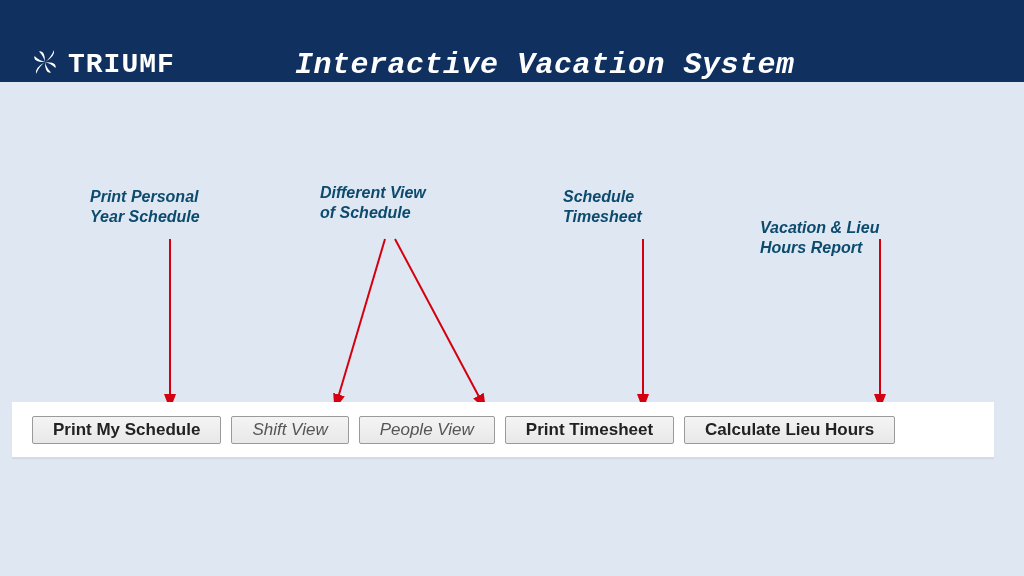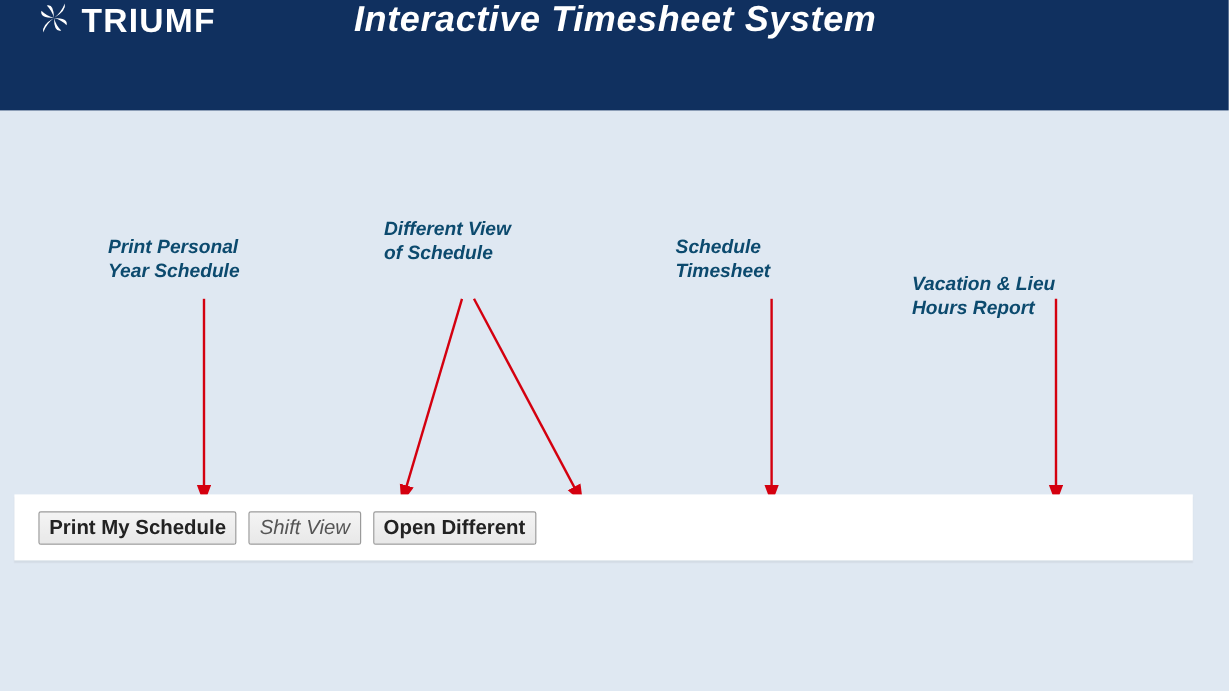--- a/index.html
+++ b/index.html
@@ -6,25 +6,26 @@
     margin: 0;
     padding: 0;
     width: 1024px;
     height: 576px;
     overflow: hidden;
     font-family: Arial, Helvetica, sans-serif;
     background: #dfe8f2;
   }
   .header {
     width: 100%;
-    height: 92px;
+    height: 82px;
     background: #10305f;
     display: flex;
-    align-items: flex-start;
+    align-items: flex-end;
     position: relative;
+    font-family: Liberation Mono, monospace;
   }
   .logo {
     display: flex;
     align-items: center;
     gap: 8px;
     margin-left: 30px;
     color: #fff;
   }
   .logo-text {
     font-size: 28px;
@@ -67,21 +68,21 @@
     height: 55px;
     background: #ffffff;
     display: flex;
     align-items: center;
     gap: 10px;
     padding-left: 20px;
     box-shadow: 0 2px 1px rgba(0,0,0,0.05);
   }
   .ui-btn {
     height: 28px;
-    padding: 0 8px;
+    padding: 0 20px;
     font-family: Arial, Helvetica, sans-serif;
     font-size: 17px;
     color: #222;
     background: linear-gradient(#f4f4f4, #e8e8e8);
     border: 1px solid #9a9a9a;
     border-radius: 2px;
     cursor: pointer;
     white-space: nowrap;
     line-height: 24px;
     text-align: center;
@@ -111,28 +112,28 @@
           <path d="M50 50 Q85 30 80 10 Q70 35 50 50 Z"></path>
           <path d="M50 50 Q90 50 85 70 Q70 55 50 50 Z"></path>
           <path d="M50 50 Q50 90 70 85 Q55 70 50 50 Z"></path>
           <path d="M50 50 Q15 70 20 90 Q30 65 50 50 Z"></path>
           <path d="M50 50 Q10 50 15 30 Q30 45 50 50 Z"></path>
         </g>
       </svg>
     </span>
     <span class="logo-text">TRIUMF</span>
   </div>
-  <div class="page-title">Interactive Timesheet System</div>
+  <div class="page-title">Interactive Vacation System</div>
 </div>
 
 <div class="canvas">
 
   <div class="annot" style="left:90px;  top:105px;">Print Personal
 Year Schedule</div>
-  <div class="annot" style="left:320px; top:90px;">Different View
+  <div class="annot" style="left:320px; top:101px;">Different View
 of Schedule</div>
   <div class="annot" style="left:563px; top:105px;">Schedule
 Timesheet</div>
   <div class="annot" style="left:760px; top:105px;margin-top:31px;">Vacation &amp; Lieu
 Hours Report</div>
 
   <svg class="arrows">
     <defs>
       <marker id="ah" markerWidth="10" markerHeight="10" refX="7" refY="3" orient="auto">
         <path d="M0,0 L8,3 L0,6 Z" fill="#d4000f"></path>
@@ -146,16 +147,18 @@
     <line x1="395" y1="157" x2="485" y2="326" stroke="#d4000f" stroke-width="2" marker-end="url(#ah)"></line>
 
     <line x1="643" y1="157" x2="643" y2="326" stroke="#d4000f" stroke-width="2" marker-end="url(#ah)"></line>
 
     <line x1="880" y1="157" x2="880" y2="326" stroke="#d4000f" stroke-width="2" marker-end="url(#ah)"></line>
   </svg>
 
   <div class="button-bar">
     <button class="ui-btn bold">Print My Schedule</button>
     <button class="ui-btn light">Shift View</button>
-    <button class="ui-btn bold">Open Different</button>
+    <button class="ui-btn light">People View</button>
+    <button class="ui-btn bold">Print Timesheet</button>
+    <button class="ui-btn bold">Calculate Lieu Hours</button>
   </div>
 
 </div>
 
 </body></html>

